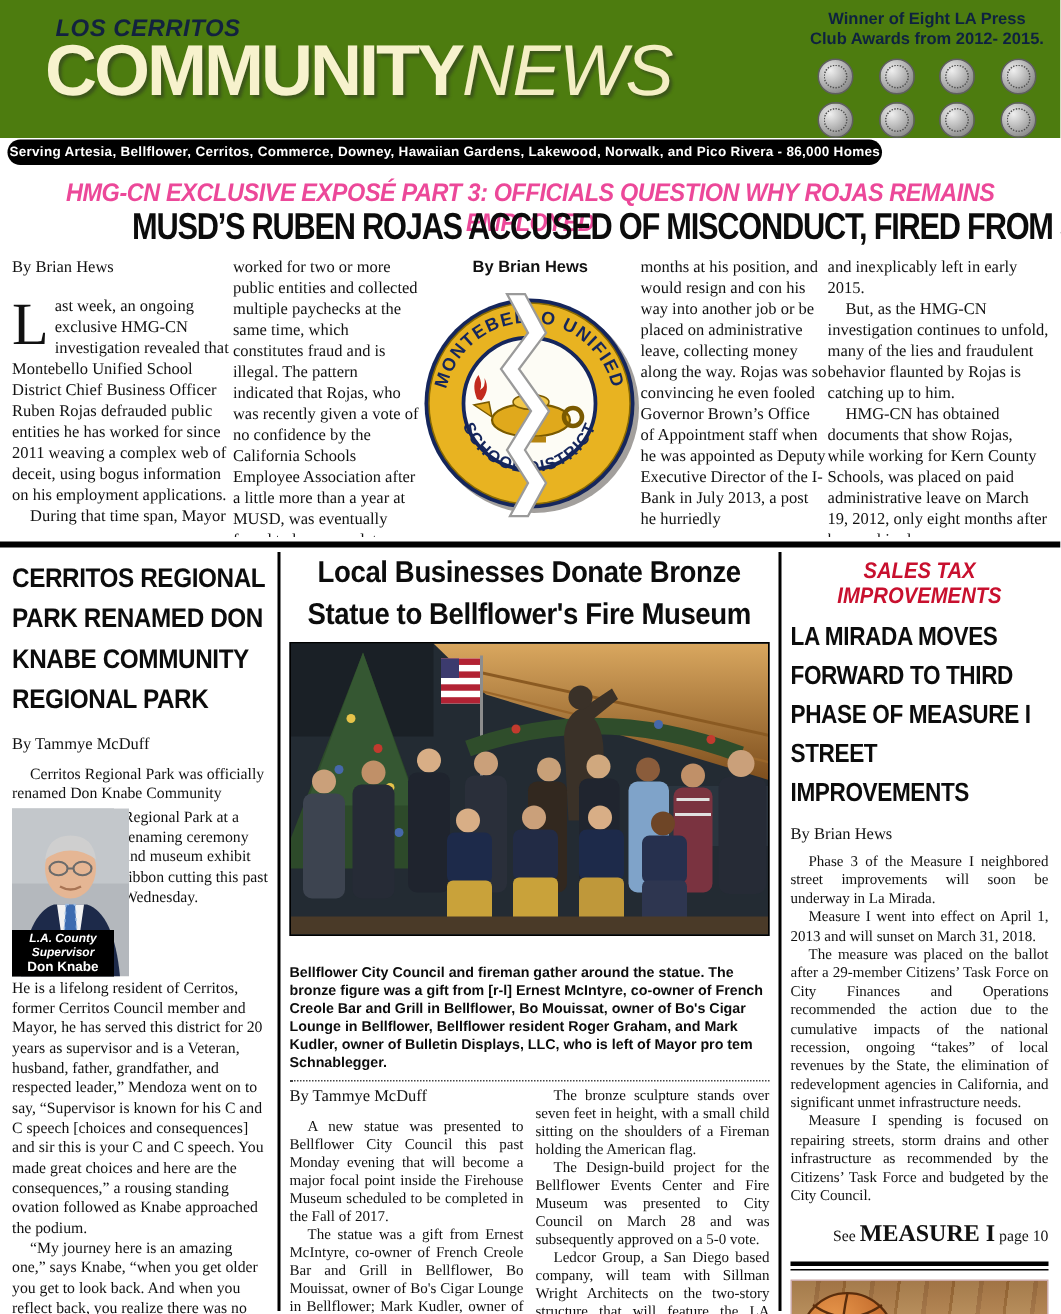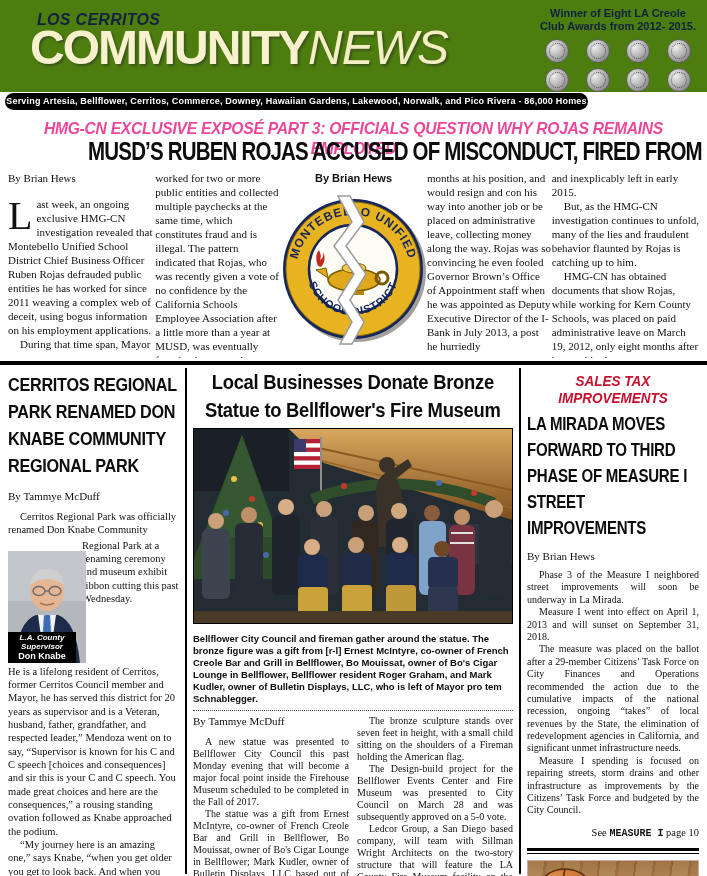--- a/index.html
+++ b/index.html
@@ -44,63 +44,63 @@
   .bcol-left { width:177px; padding-right:5px; }
   .bcol-center { width:336px; border-left:2px solid #000; border-right:2px solid #000; padding:0 6px; }
   .bcol-right { width:178px; padding-left:6px; }
 
   .left-headline { margin-top:4px; }
   .left-headline span { display:block; font:700 18px/27px "Liberation Sans",sans-serif; letter-spacing:-.3px; transform:scaleX(.9); transform-origin:0 0; width:111%; color:#0c0c0c; }
   .left-byline { margin:10px 0 8px; font-size:11px; }
   .left-body { font-size:10.5px; line-height:1.27; }
   .left-body .ind { text-indent:12px; }
   .photo-row { display:flex; margin:2px 0 2px; }
-  .knabe-photo { width:68px; height:112px; position:relative; flex:none; background:#b9bdc2;margin-top:12px; }
+  .knabe-photo { width:68px; height:112px; position:relative; flex:none; background:#b9bdc2; }
   .knabe-caption { position:absolute; left:0; right:0; bottom:0; background:#000; color:#fff; text-align:center; padding:1px 0 2px; }
   .knabe-caption .c1 { font:italic 700 8px/9px "Liberation Sans",sans-serif; display:block; }
   .knabe-caption .c2 { font:700 9px/10px "Liberation Sans",sans-serif; display:block; }
   .beside { flex:1; padding-left:6px; }
 
   .center-headline { text-align:center; margin-top:0; }
   .center-headline span { display:inline-block; font:700 20px/28px "Liberation Sans",sans-serif; letter-spacing:-.3px; transform:scaleX(.92); transform-origin:50% 0; width:108%; margin-left:-4%; color:#0c0c0c; }
   .center-photo { margin-top:4px; width:100%; height:196px; border:1px solid #000; position:relative; overflow:hidden; background:#232b33; }
-  .center-caption { margin-top:9px; font:700 9.5px/12px "Liberation Sans",sans-serif; color:#0c0c0c; }
+  .center-caption { margin-top:19px; font:700 9.5px/12px "Liberation Sans",sans-serif; color:#0c0c0c; }
   .dotted-sep { border-top:1px dotted #444; margin:5px 0 4px; }
   .center-cols { display:flex; gap:8px; height:182px; overflow:hidden; }
   .ccol { width:50%; font-size:10px; line-height:1.2; text-align:justify; }
   .ccol .byline { margin-bottom:8px; text-align:left; }
   .ccol p { text-indent:12px; }
 
   .right-kicker { text-align:center; margin-top:4px; }
   .right-kicker span { display:inline-block; font:italic 700 15px "Liberation Sans",sans-serif; color:#c8102e; transform:scaleX(.9); }
   .right-headline { margin-top:4px; }
   .right-headline span { display:block; font:700 17.5px/26px "Liberation Sans",sans-serif; letter-spacing:-.3px; transform:scaleX(.86); transform-origin:0 0; width:116%; color:#0c0c0c; }
   .right-byline { margin:9px 0 7px; font-size:11px; }
   .right-body { font-size:10px; line-height:1.24; text-align:justify; }
   .right-body p { text-indent:12px; }
   .right-jump { text-align:right; font-size:10.5px; margin-top:10px; }
-  .right-jump b { font-family:Liberation Mono, monospace; font-size:10px; }
+  .right-jump b { font-family:Liberation Serif, serif; font-size:16px; }
   .double-rule { margin:9px 0 6px; border-top:3px solid #000; border-bottom:1px solid #000; height:6px; }
 
   .hoop-ad { position:relative; width:100%; height:88px; border:1px solid #caa; overflow:hidden;
              background:repeating-linear-gradient(97deg,#c79a63 0 16px,#b07f4e 16px 19px,#c2905a 19px 34px,#a9763f 34px 36px); }
   .hoop-ad::before { content:""; position:absolute; inset:0; background:linear-gradient(180deg,rgba(60,30,5,.25),rgba(255,240,210,.1) 55%,rgba(60,30,5,.3)); }
   .ball { position:absolute; left:4px; top:6px; }
   .ad-text { position:absolute; right:3px; top:3px; width:98px; text-align:center; }
   .hmg-logo { font:700 24px/24px "Liberation Sans",sans-serif; color:#fdfdfd; letter-spacing:1px; text-shadow:0 0 1px #777,1px 1px 0 #8a8f94,-1px -1px 0 #8a8f94,1px -1px 0 #8a8f94,-1px 1px 0 #8a8f94;margin-top:24px; }
   .hmg-sub { margin:1px auto 2px; background:#b8222e; color:#fff; font:700 5.5px/8px "Liberation Sans",sans-serif; letter-spacing:.8px; width:86px; }
 </style>
 </head>
 <body>
 
 <div class="masthead">
   <div class="mast-kicker">LOS CERRITOS</div>
   <div class="mast-title"><span>COMMUNITY</span><span class="it">NEWS</span></div>
   <div class="awards">
-    <div>Winner of Eight LA Creole</div>
+    <div>Winner of Eight LA Press</div>
     <div>Club Awards from 2012- 2015.</div>
     <div class="medals">
       <span class="medal"></span>
         <span class="medal"></span>
         <span class="medal"></span>
         <span class="medal"></span>
         <span class="medal"></span>
         <span class="medal"></span>
         <span class="medal"></span>
         <span class="medal"></span>
@@ -310,23 +310,23 @@
   </div>
 
   <div class="bcol-right">
     <div class="right-kicker"><span>SALES TAX IMPROVEMENTS</span></div>
     <div class="right-headline">
         <span>LA MIRADA MOVES FORWARD TO THIRD PHASE OF MEASURE I STREET IMPROVEMENTS</span>
       </div>
     <div class="right-byline">By Brian Hews</div>
     <div class="right-body">
       <p>Phase 3 of the Measure I neighbored street improvements will soon be underway in La Mirada.</p>
-      <p>Measure I went into effect on April 1, 2013 and will sunset on September 31, 2018.</p>
+      <p>Measure I went into effect on April 1, 2013 and will sunset on March 31, 2018.</p>
       <p>The measure was placed on the ballot after a 29-member Citizens’ Task Force on City Finances and Operations recommended the action due to the cumulative impacts of the national recession, ongoing “takes” of local revenues by the State, the elimination of redevelopment agencies in California, and significant unmet infrastructure needs.</p>
-      <p>Measure I spending is focused on repairing streets, storm drains and other infrastructure as improvements by the Citizens’ Task Force and budgeted by the City Council.</p>
+      <p>Measure I spending is focused on repairing streets, storm drains and other infrastructure as recommended by the Citizens’ Task Force and budgeted by the City Council.</p>
     </div>
     <div class="right-jump"><span>See </span><b>MEASURE I</b><span> page  10</span></div>
     <div class="double-rule"></div>
     <div class="hoop-ad">
       <svg class="ball" width="66" height="66" viewBox="0 0 66 66">
         <defs>
             <radialGradient id="bball" cx="35%" cy="32%" r="80%">
               <stop offset="0" stop-color="#ea9a4e"></stop>
               <stop offset="1" stop-color="#b4591f"></stop>
             </radialGradient>

